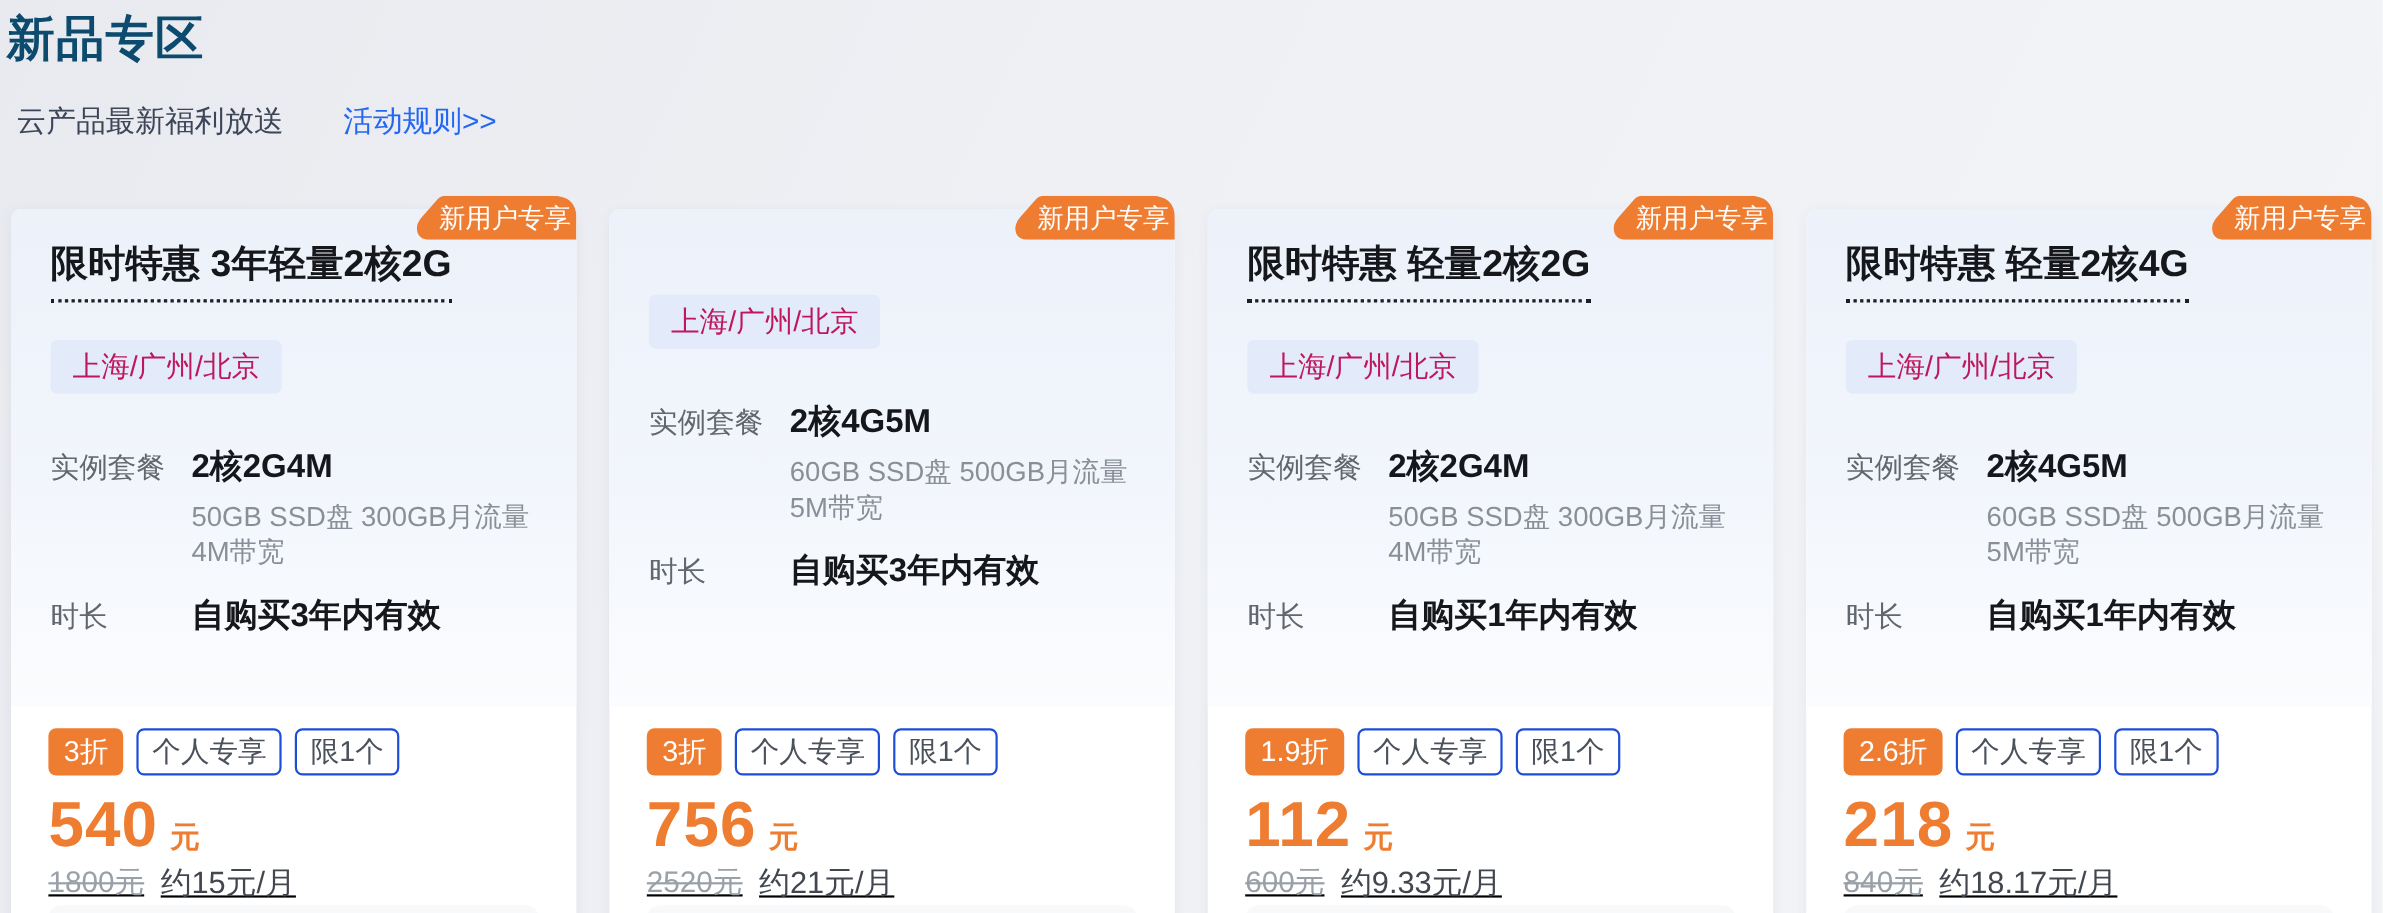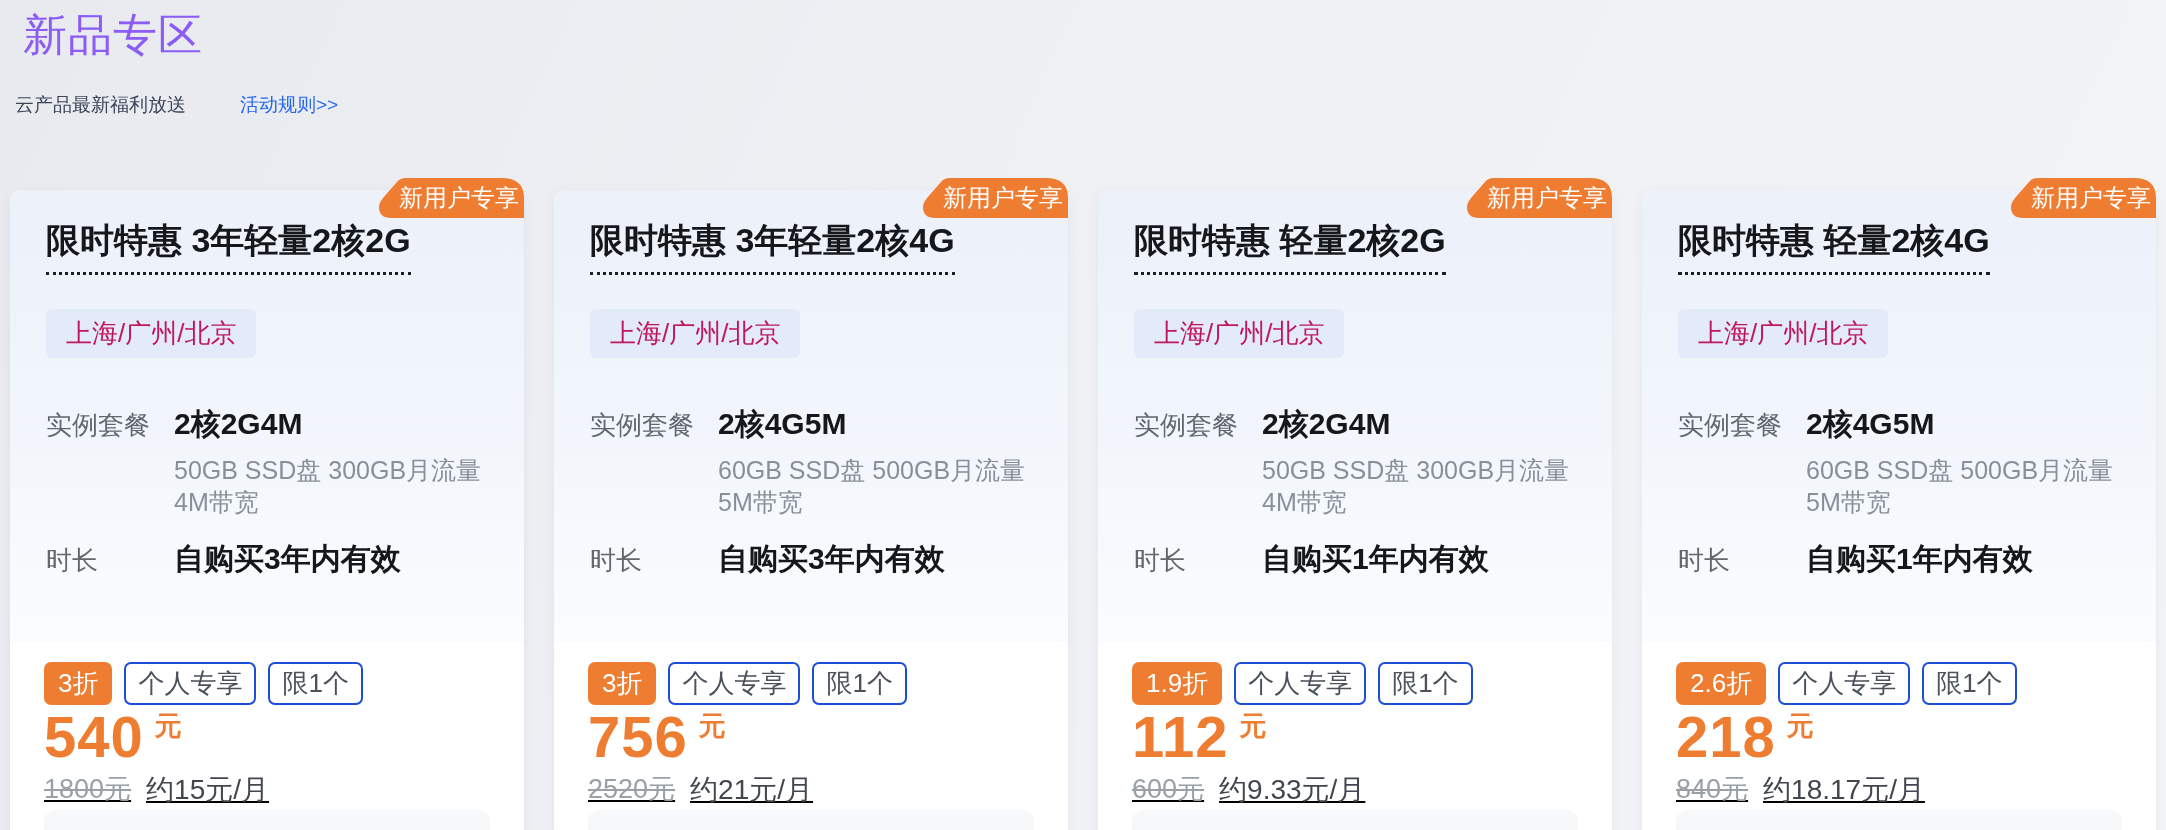--- a/index.html
+++ b/index.html
@@ -4,26 +4,26 @@
 <style>
   * { margin:0; padding:0; box-sizing:border-box; }
   html,body { width:2166px; height:830px; overflow:hidden; }
   body {
     font-family:"Liberation Sans","DejaVu Sans",sans-serif;
     background:linear-gradient(115deg,#e8eaef 0%,#eef0f4 40%,#f3f4f7 100%);
     position:relative;
     --accent:#EE7D31; --link:#2468F2; --tagbg:#E3EAF9;
   }
   .page-title{
-    position:absolute; left:23px; top:6px;
-    font-size:44px; font-weight:400; color:#8b5cf6; letter-spacing:1px;
+    position:absolute; left:6px; top:6px;
+    font-size:44px; font-weight:700; color:#0c4a6e; letter-spacing:1px;
   }
   .subtitle-row{
     position:absolute; left:15px; top:92px;
-    display:flex; align-items:center; gap:54px; font-size:19px;
+    display:flex; align-items:center; gap:54px; font-size:27px;
   }
   .subtitle{ color:#3d4659; }
   .rules-link{ color:var(--link); font-weight:500; text-decoration:none; cursor:pointer; }
 
   .cards{ position:absolute; top:190px; left:0; width:100%; height:640px; }
   .card{
     position:absolute; top:0; width:514px; height:690px;
     background:#ffffff; border-radius:10px;
     box-shadow:0 2px 12px rgba(60,75,100,0.06);
     cursor:pointer;
@@ -63,21 +63,21 @@
   .card-bottom{ padding:20px 34px 0; }
   .badges{ display:flex; align-items:flex-end; gap:12px; }
   .discount-badge{
     background:var(--accent); color:#fff; font-size:26px; font-weight:500;
     padding:6px 14px; border-radius:7px; line-height:1.2;
   }
   .outline-badge{
     border:2px solid #1d4ed8; color:#4b525c; background:#fff;
     font-size:26px; padding:4px 12px; border-radius:7px; line-height:1.2;
   }
-  .price-row{ display:flex; align-items:flex-start; gap:11px; margin-top:3px; }
+  .price-row{ display:flex; align-items:flex-end; gap:11px; margin-top:16px; }
   .price{ font-size:58px; font-weight:700; color:var(--accent); letter-spacing:1px; line-height:1; }
   .currency{ font-size:27px; font-weight:700; color:var(--accent); }
   .old-row{ display:flex; align-items:center; gap:15px; margin-top:7px; line-height:33px;text-decoration:underline;}
   .old-price{ font-size:27px; color:#9aa0a8; text-decoration:line-through; }
   .monthly{ font-size:28px; color:#42474f; }
   .buy-button{
     margin-top:4px; height:80px; border-radius:12px;
     background:linear-gradient(180deg,#f8f9fb,#f0f1f4);
   }
 </style>
@@ -137,23 +137,20 @@
   </div>
 
   <div class="card">
     <div class="ribbon">
       <svg viewBox="0 0 150 40" preserveAspectRatio="none">
         <path d="M32,0 H128 Q150,0 150,20 V40 H17 Q5,40 5,29 Q5,25 9,20 L23,4 Q26,0 32,0 Z"></path>
       </svg>
       <span class="ribbon-label">新用户专享</span>
     </div>
     <div class="card-top">
-      <div class="card-title">
-        <span class="underline">限时特惠 3年轻量2核4G</span>
-      </div>
       <div>
         <span class="region-tag">上海/广州/北京</span>
       </div>
       <div class="spec-row">
         <div class="row-label">实例套餐</div>
         <div>
           <div class="spec-value">2核4G5M</div>
           <div class="spec-detail">60GB SSD盘 500GB月流量 5M带宽</div>
         </div>
       </div>

